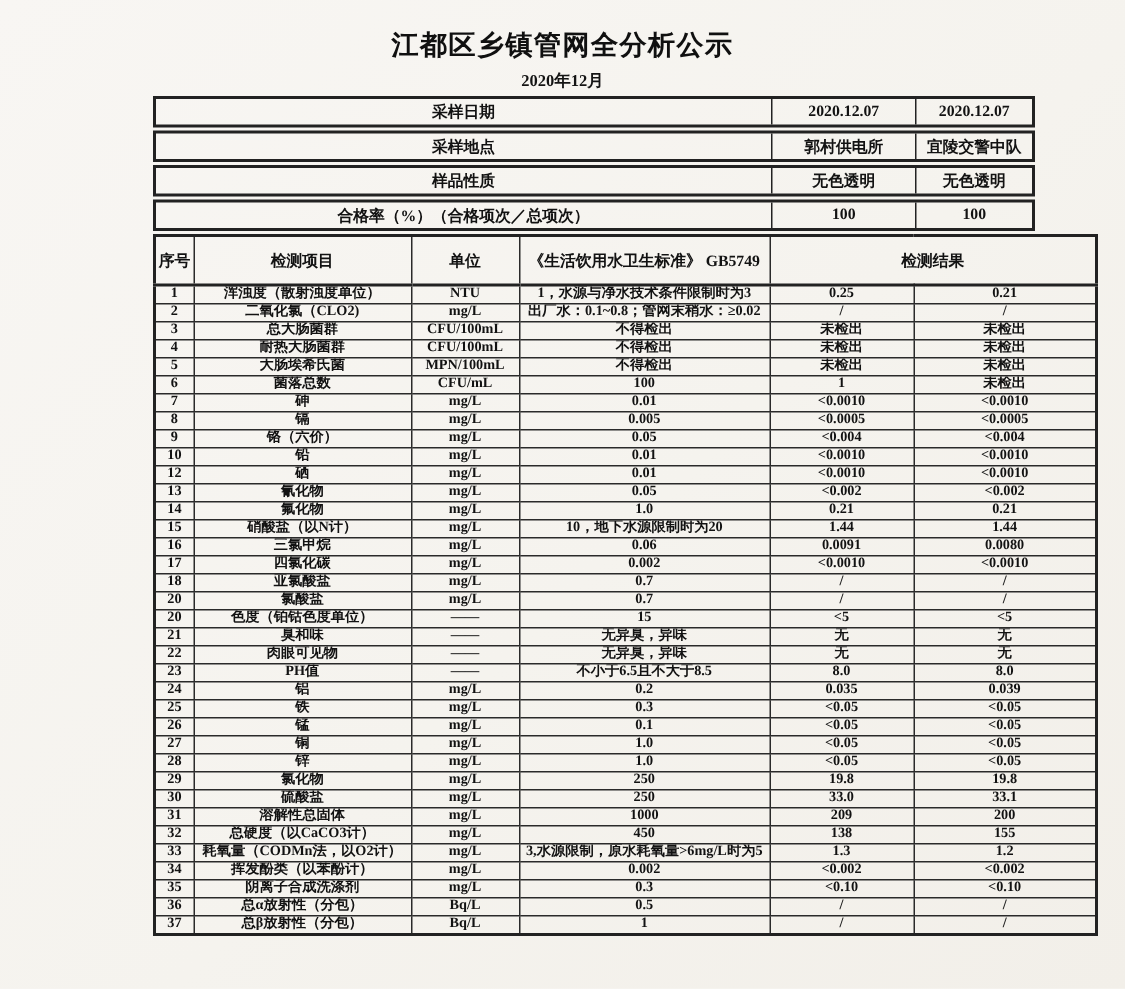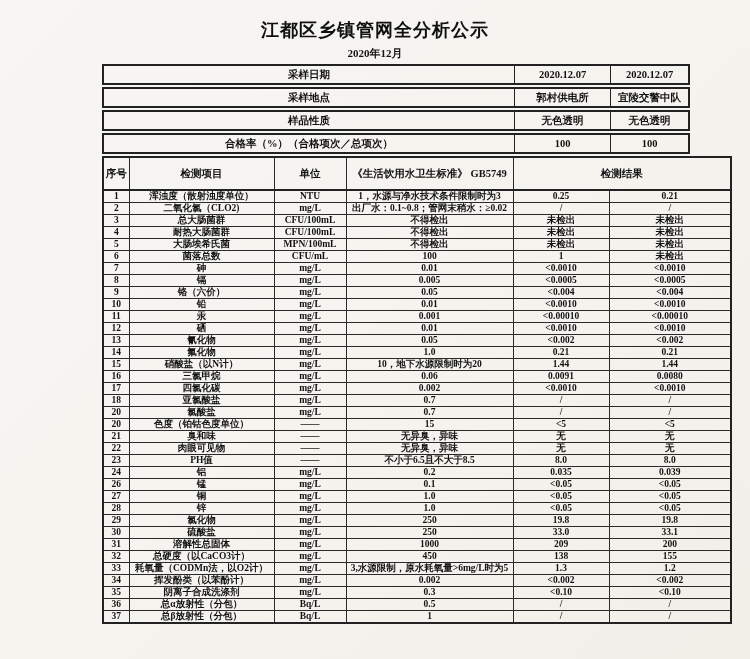--- a/index.html
+++ b/index.html
@@ -185,28 +185,20 @@
   </tr>
           <tr>
     <td class="c-no">10</td>
     <td class="c-item">铅</td>
     <td class="c-unit">mg/L</td>
     <td class="c-std">0.01</td>
     <td class="c-r1">&lt;0.0010</td>
     <td class="c-r2">&lt;0.0010</td>
   </tr>
           <tr>
-    <td class="c-no">11</td>
-    <td class="c-item">汞</td>
-    <td class="c-unit">mg/L</td>
-    <td class="c-std">0.001</td>
-    <td class="c-r1">&lt;0.00010</td>
-    <td class="c-r2">&lt;0.00010</td>
-  </tr>
-          <tr>
     <td class="c-no">12</td>
     <td class="c-item">硒</td>
     <td class="c-unit">mg/L</td>
     <td class="c-std">0.01</td>
     <td class="c-r1">&lt;0.0010</td>
     <td class="c-r2">&lt;0.0010</td>
   </tr>
           <tr>
     <td class="c-no">13</td>
     <td class="c-item">氰化物</td>
@@ -297,20 +289,28 @@
   </tr>
           <tr>
     <td class="c-no">24</td>
     <td class="c-item">铝</td>
     <td class="c-unit">mg/L</td>
     <td class="c-std">0.2</td>
     <td class="c-r1">0.035</td>
     <td class="c-r2">0.039</td>
   </tr>
           <tr>
+    <td class="c-no">25</td>
+    <td class="c-item">铁</td>
+    <td class="c-unit">mg/L</td>
+    <td class="c-std">0.3</td>
+    <td class="c-r1">&lt;0.05</td>
+    <td class="c-r2">&lt;0.05</td>
+  </tr>
+          <tr>
     <td class="c-no">26</td>
     <td class="c-item">锰</td>
     <td class="c-unit">mg/L</td>
     <td class="c-std">0.1</td>
     <td class="c-r1">&lt;0.05</td>
     <td class="c-r2">&lt;0.05</td>
   </tr>
           <tr>
     <td class="c-no">27</td>
     <td class="c-item">铜</td>

